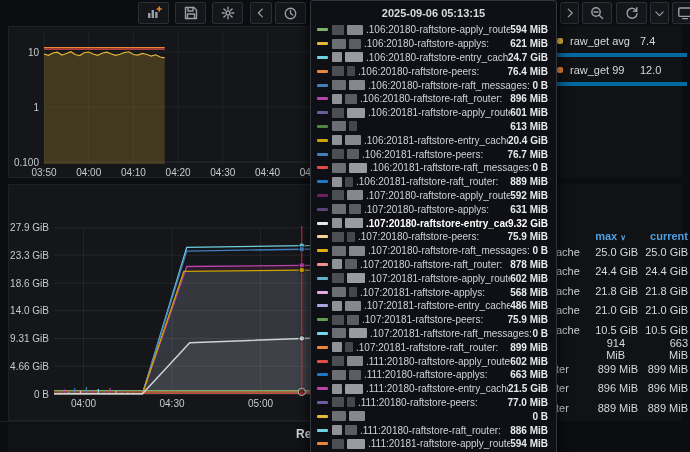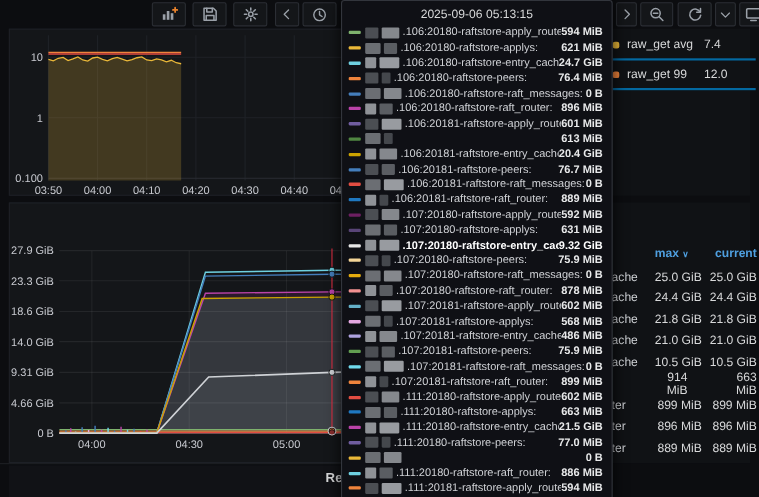--- a/index.html
+++ b/index.html
@@ -10,40 +10,40 @@
     background:#141619;border:1px solid #2b2e34;border-radius:2px;
     display:flex;align-items:center;justify-content:center;}
   .toolbar-btn svg{stroke:#9aa0a8;fill:none;stroke-width:1.4;stroke-linecap:round;stroke-linejoin:round;}
   
   .panel{position:absolute;background:#141619;border:1px solid #1d2026;box-sizing:border-box;}
   .panel-dark{position:absolute;background:#101215;box-sizing:border-box;}
   
   .tooltip{position:absolute;left:310px;top:0;width:247px;height:460px;
     background:#0f1015;border:1px solid #32353c;border-radius:3px;
     box-shadow:0 0 14px rgba(0,0,0,.8);z-index:50;padding:3px 6px 0 6px;box-sizing:border-box;}
-  .tt-header{font-size:11px;font-weight:normal;color:#d8d9da;text-align:center;height:19px;line-height:19px;}
+  .tt-header{font-size:11px;font-weight:bold;color:#d8d9da;text-align:center;height:19px;line-height:19px;}
   .trow{display:flex;align-items:center;height:13.8px;font-size:10px;white-space:nowrap;}
   .dash{width:11px;height:3px;border-radius:1px;flex:none;margin-right:4px;}
   .redact,.redact2{height:10px;flex:none;margin-right:3px;border-radius:1px;}
   .r0{width:12px;background:#4b4e53;} .r1{width:14px;background:#6b6e73;} .r2{width:10px;background:#8f9297;}
   .q0{width:16px;background:#85888d;} .q1{width:12px;background:#5a5d62;} .q2{width:18px;background:#989ba0;} .q3{width:8px;background:#44474c;}
   .tlabel{color:#d0d2d6;overflow:hidden;}
   .tvalue{margin-left:auto;font-weight:700;color:#e8e9ea;padding-right:2px;}
   .trow.bold{font-weight:bold;}
   .trow.bold .tlabel{color:#fff;font-weight:bold;}
   .trow.bold .tvalue{color:#fff;font-weight:bold;}
   
   .mini-legend{position:absolute;left:557px;top:28px;width:130px;z-index:5;}
-  .ml-row{display:flex;align-items:center;height:25px;font-size:11px;border-bottom:2px solid #0369a1;cursor:pointer;}
+  .ml-row{display:flex;align-items:center;height:25px;font-size:11px;border-bottom:4px solid #0369a1;cursor:pointer;}
   .ml-dot{width:6px;height:6px;border-radius:2px;flex:none;margin-right:7px;}
   .ml-label{color:#d8d9da;width:70px;}
   .ml-value{color:#d8d9da;}
   
   .legend-table{position:absolute;left:556px;top:220px;width:132px;z-index:5;font-size:11px;}
-  .lt-head{display:flex;height:22px;align-items:center;color:#4f9fdf;font-weight:bold;gap:24px;}
+  .lt-head{display:flex;height:22px;align-items:flex-end;color:#4f9fdf;font-weight:bold;gap:24px;}
   .lt-row{display:flex;height:19.5px;align-items:center;color:#d8d9da;}
   .lt-frag{width:26px;overflow:hidden;color:#cfd1d5;}
   .lt-max{width:56px;text-align:right;}
   .lt-cur{width:50px;text-align:right;margin-left:0;flex:1;}
   .chev{font-size:8px;margin-left:3px;}
   
   .re-frag{position:absolute;left:296px;top:427px;font-size:12px;font-weight:bold;color:#d8d9da;z-index:4;}
   .divider{position:absolute;left:0;top:421px;width:310px;height:1px;background:#1d2024;}
   svg text{font-family:"Liberation Sans",sans-serif;}
 </style>

